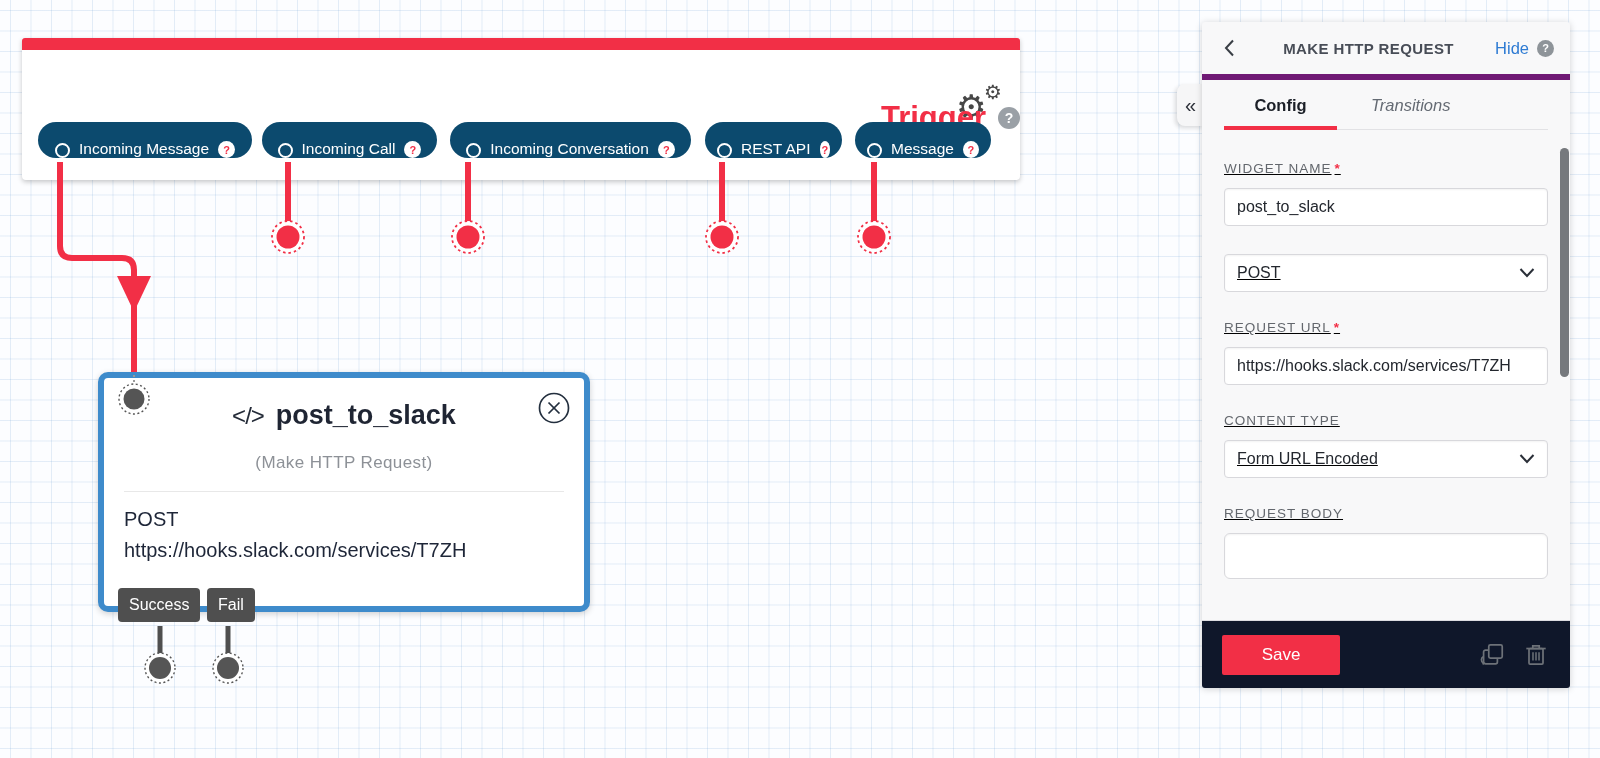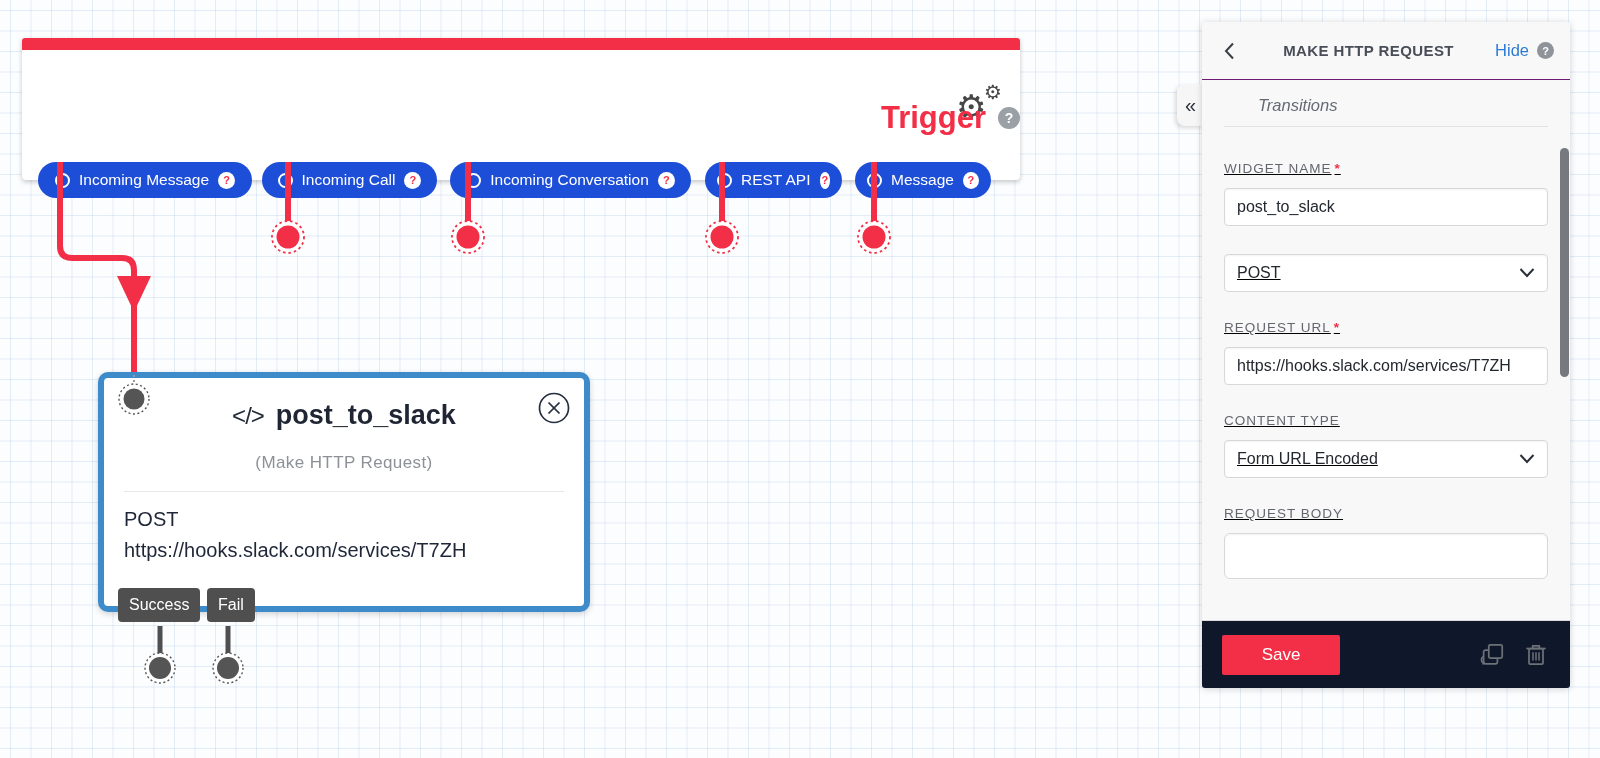--- a/index.html
+++ b/index.html
@@ -33,23 +33,23 @@
     border-radius:50%; font-weight:bold; }
   .q-gray { width:22px; height:22px; background:#9aa0a6; color:#fff; font-size:14px; }
   .q-white { width:17px; height:17px; background:#fff; color:#F22F46; font-size:11px; }
   .q-small { width:17px; height:17px; background:#8e9499; color:#fff; font-size:11px; }
   .gears { position:absolute; right:18px; top:50px; width:46px; height:40px;
     color:#474747; font-family:"DejaVu Sans", sans-serif; }
   .gear-big { position:absolute; left:0; top:2px; font-size:34px; line-height:34px; }
   .gear-small { position:absolute; right:0; top:-6px; font-size:20px; line-height:20px; }
 
   .pill { position:absolute; top:84px; height:36px; border-radius:18px;
-    background:#1d4ed8; color:#fff; display:flex; align-items:center;
+    background:#0c4a6e; color:#fff; display:flex; align-items:flex-end;
     justify-content:center; gap:9px; padding:0 12px; font-size:15.5px;
-    font-weight:500; white-space:nowrap; cursor:pointer;margin-top:40px; }
+    font-weight:500; white-space:nowrap; cursor:pointer; }
   .pill-circle { width:15px; height:15px; border:2px solid #fff;
     border-radius:50%; flex:none; }
 
   
   .http-widget {
     position:absolute; left:98px; top:372px; width:492px; height:240px;
     background:#fff; border:6px solid #3E8BCB; border-radius:10px;
     box-shadow:0 2px 6px rgba(0,0,0,.18);
   }
   .hw-title-row { margin-top:22px; display:flex; justify-content:center;
@@ -68,21 +68,21 @@
   .tag-success { left:14px; }
   .tag-fail { left:103px; }
 
   .connector-layer { position:absolute; inset:0; width:1600px; height:758px;
     pointer-events:none; }
 
   
   .panel { position:absolute; left:1202px; top:22px; width:368px; height:666px;
     background:#f8f8f9; border-radius:3px; box-shadow:0 1px 7px rgba(0,0,0,.18); }
   .panel-header { height:58px; display:flex; align-items:center;
-    padding:0 16px 0 14px; border-bottom:1px solid #701a75; }
+    padding:0 16px 0 14px; border-bottom:6px solid #701a75; }
   .back-btn { width:26px; height:26px; display:flex; align-items:center;
     justify-content:center; cursor:pointer; }
   .panel-title { flex:1; text-align:center; font-size:15px; font-weight:600;
     color:#484d57; letter-spacing:.4px; }
   .hide-link { color:#2E7BD3; font-size:16.5px; margin-right:8px; cursor:pointer; }
   .tabs { margin:0 22px; display:flex; border-bottom:1px solid #e2e2e5; }
   .tab { padding:16px 10px 11px; font-size:16.5px; color:#646a73;
     text-align:center; cursor:pointer; }
   .tab.active { color:#1b1f27; font-weight:bold; min-width:113px;
     border-bottom:4px solid #F22F46; margin-bottom:-1px; }
@@ -228,20 +228,21 @@
       <div class="back-btn">
         <svg width="11" height="18" viewBox="0 0 11 18">
             <polyline points="9,1.5 2,9 9,16.5" fill="none" stroke="#3a3f46" stroke-width="2"></polyline>
           </svg>
       </div>
       <div class="panel-title">MAKE HTTP REQUEST</div>
       <span class="hide-link">Hide</span>
       <span class="q-badge q-small">?</span>
     </div>
     <div class="tabs">
+      <div class="tab active">Config</div>
       <div class="tab inactive">Transitions</div>
     </div>
 
     <div class="panel-content">
       <div class="field-group">
         <div class="field-label"><span>WIDGET NAME</span><span class="req">*</span></div>
         <input class="text-input" type="text" value="post_to_slack" style="">
       </div>
       <div class="field-group">
         <div class="select-box">

